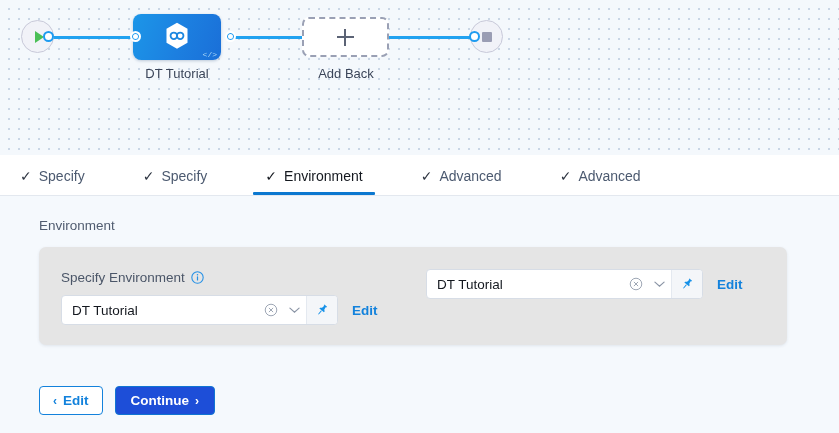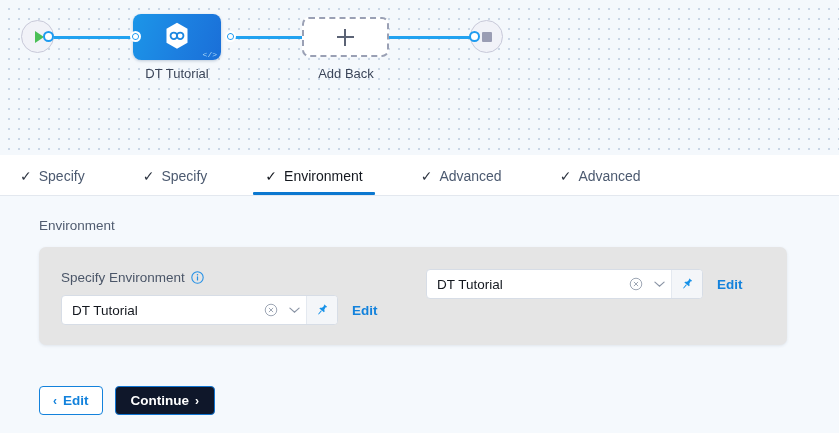--- a/index.html
+++ b/index.html
@@ -316,21 +316,21 @@
     box-sizing: border-box;
     padding: 0 13px;
     white-space: nowrap;
   }
   .btn.back {
     background: #ffffff;
     border: 1px solid #1382dc;
     color: #1382dc;
   }
   .btn.continue {
-    background: #0f172a;
+    background: #1d4ed8;
     border: 1px solid #1075d2;
     color: #ffffff;
     padding: 0 15px;
   }
   .chev-glyph { font-size: 12px; font-weight: bold; }
 </style>
 </head>
 <body>
 
 <div class="app">

